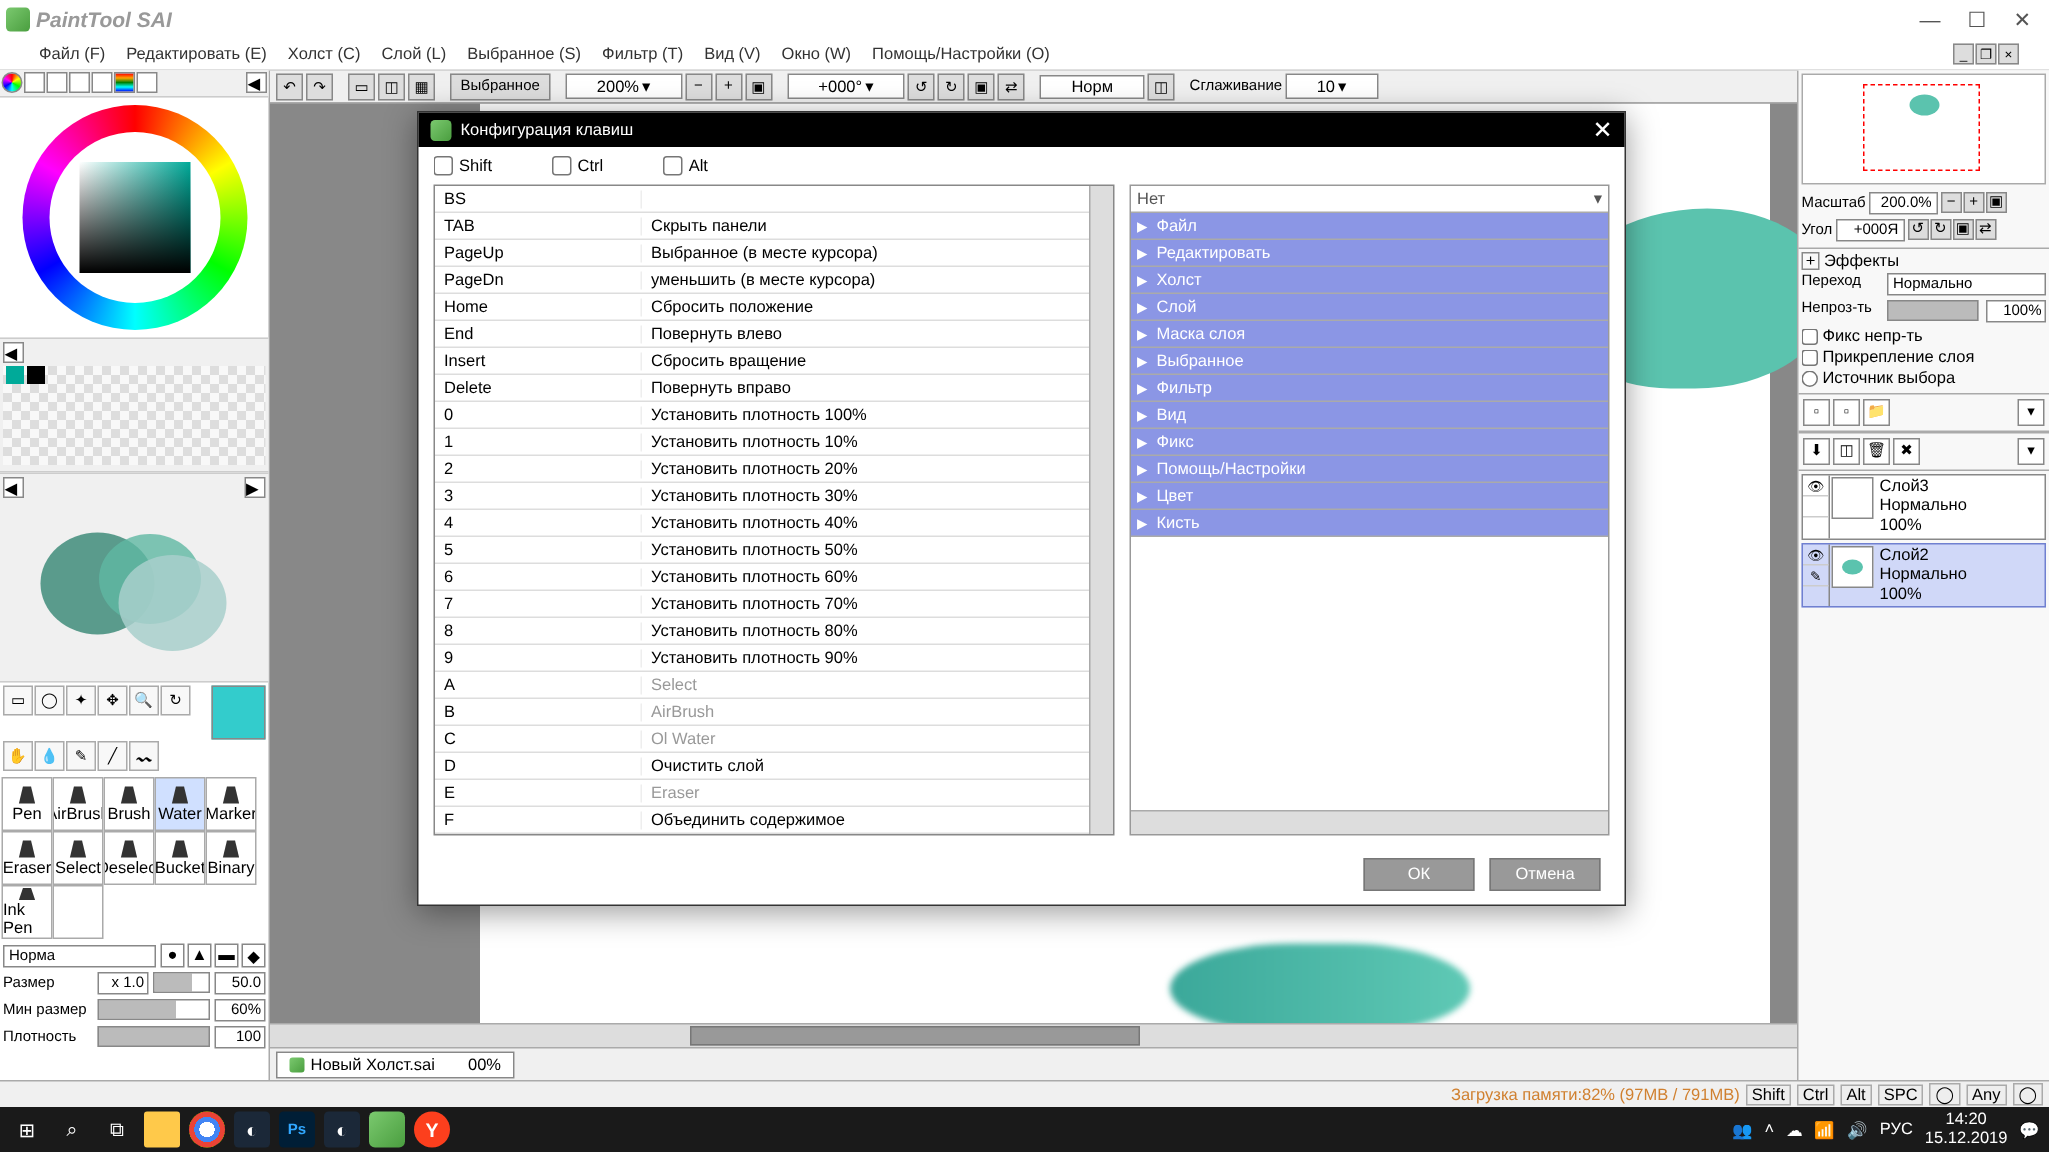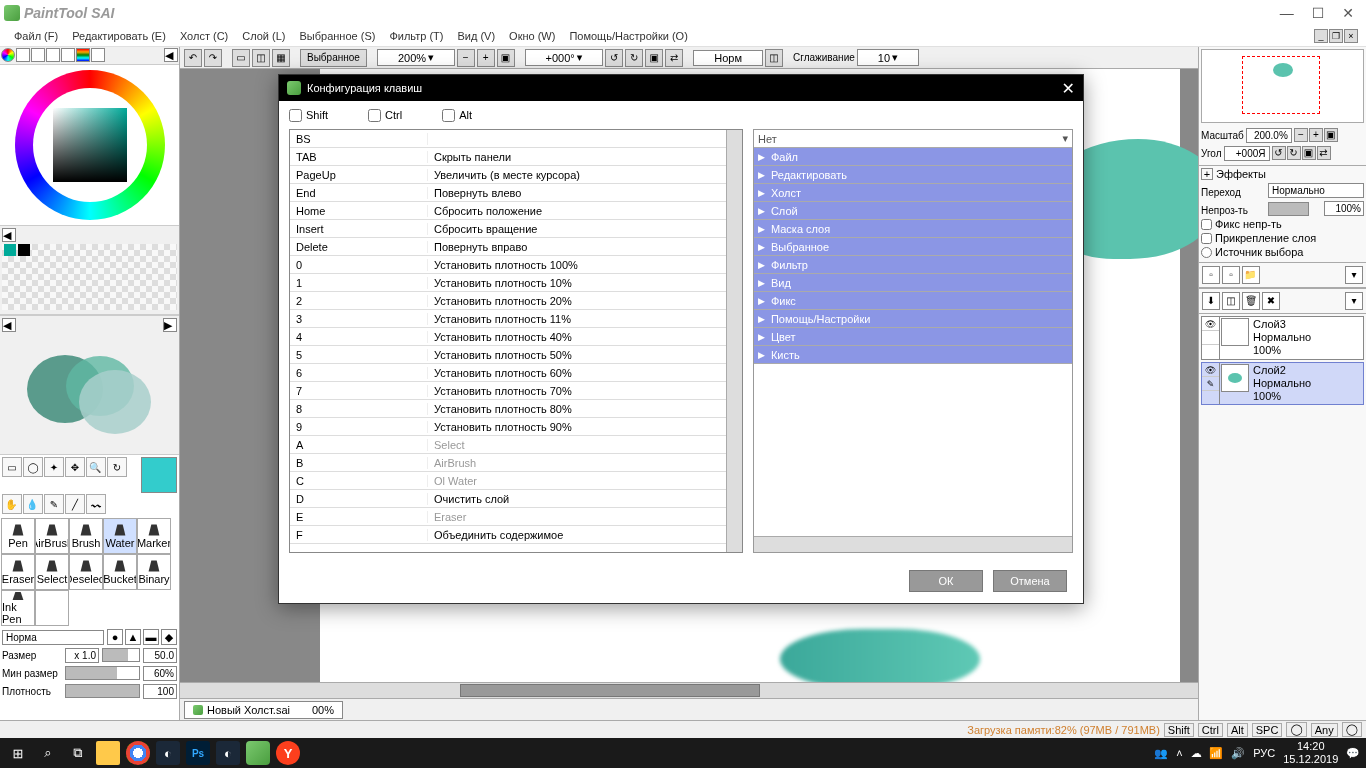--- a/index.html
+++ b/index.html
@@ -2,21 +2,21 @@
 <html><head>
 <meta charset="utf-8">
 <style>
 *{box-sizing:border-box;margin:0;padding:0;font-family:"Segoe UI",Tahoma,sans-serif;font-size:11px;user-select:none}
 body{background:#fff;overflow:hidden;width:1366px;height:768px;position:relative}
 .titlebar{height:25px;display:flex;align-items:center;padding:0 4px;background:#fff}
 .titlebar .logo{width:16px;height:16px;background:linear-gradient(135deg,#7bc96f,#4a9e3f);border-radius:3px;margin-right:4px}
 .titlebar .appname{font-style:italic;font-weight:bold;color:#999;font-size:14px}
 .titlebar .winbtns{margin-left:auto;display:flex;gap:18px;padding-right:8px}
 .titlebar .winbtns span{font-size:14px;color:#555;cursor:pointer}
-.menubar{height:22px;display:flex;align-items:center;gap:2px;padding:0 8px;background:#fff;border-bottom:1px solid #e0e0e0}
+.menubar{height:22px;display:flex;align-items:center;gap:2px;padding:0 20px;background:#fff;border-bottom:1px solid #e0e0e0}
 .menubar span{padding:2px 6px;color:#333;cursor:pointer}
 .menubar .mdicons{margin-left:auto;display:flex;gap:1px}
 .menubar .mdicons div{width:14px;height:14px;border:1px solid #888;background:#ddd;font-size:9px;text-align:center;line-height:12px;cursor:pointer}
 .main{display:flex;height:673px}
 .left{width:180px;display:flex;flex-direction:column;border-right:1px solid #aaa}
 .colorbar{height:18px;display:flex;gap:1px;padding:1px;background:#f0f0f0;border-bottom:1px solid #ccc}
 .colorbar div{width:14px;height:14px;border:1px solid #888;background:#fff}
 .colorbar .spacer{flex:1;border:none;background:transparent}
 .wheel{height:160px;position:relative;display:flex;align-items:center;justify-content:center}
 .wheel .ring{width:150px;height:150px;border-radius:50%;background:conic-gradient(red,yellow,lime,cyan,blue,magenta,red);position:relative}
@@ -69,21 +69,21 @@
 .navprev .thumb .dot{width:20px;height:14px;background:#5bc3ae;border-radius:50%;margin:6px 0 0 30px}
 .rprops{padding:2px}
 .rprops .row{display:flex;align-items:center;gap:2px;margin-bottom:2px;height:16px}
 .rprops .row label{font-size:10px}
 .rprops .inp{border:1px solid #888;padding:1px 3px;background:#fff;font-size:10px;text-align:right}
 .rprops .btns{display:flex;gap:1px}
 .rprops .btns div{width:14px;height:14px;border:1px solid #888;background:#ddd;font-size:10px;text-align:center;line-height:12px}
 .effects{border-top:1px solid #aaa;padding:2px}
 .effects .hdr{display:flex;align-items:center;gap:3px;font-size:11px;margin-bottom:2px}
 .effects .hdr .plus{width:12px;height:12px;border:1px solid #888;text-align:center;line-height:10px}
-.effects .row{display:flex;align-items:flex-end;gap:15px;margin-bottom:2px;height:16px}
+.effects .row{display:flex;align-items:flex-start;gap:5px;margin-bottom:2px;height:16px}
 .effects label{font-size:10px;width:52px}
 .effects .dd{flex:1;border:1px solid #888;background:#fff;padding:1px 3px;font-size:10px}
 .effects .val{width:40px;text-align:right;border:1px solid #888;background:#fff;padding:1px 2px;font-size:10px}
 .effects .chk{display:flex;align-items:center;gap:3px;font-size:10px;margin-bottom:2px}
 .effects .chk input{width:11px;height:11px}
 .effects .rad input{width:11px;height:11px}
 .layerbtns{display:flex;gap:2px;padding:3px;border-top:1px solid #aaa;border-bottom:1px solid #aaa;flex-wrap:wrap}
 .layerbtns div{width:18px;height:18px;border:1px solid #888;background:#fff;font-size:10px;text-align:center;line-height:16px}
 .layerbtns .spacer{flex:1;border:none;background:transparent}
 .layers{flex:1;overflow:auto;padding:2px}
@@ -485,31 +485,35 @@
             <div class="krow">
               <div class="k">BS</div>
               <div class="a"></div>
             </div>
             <div class="krow">
               <div class="k">TAB</div>
               <div class="a">Скрыть панели</div>
             </div>
             <div class="krow">
               <div class="k">PageUp</div>
-              <div class="a">Увеличить (в месте курсора)</div>
+              <div class="a">Выбранное (в месте курсора)</div>
+            </div>
+            <div class="krow">
+              <div class="k">PageDn</div>
+              <div class="a">уменьшить (в месте курсора)</div>
+            </div>
+            <div class="krow">
+              <div class="k">Home</div>
+              <div class="a">Сбросить положение</div>
             </div>
             <div class="krow">
               <div class="k">End</div>
               <div class="a">Повернуть влево</div>
             </div>
             <div class="krow">
-              <div class="k">Home</div>
-              <div class="a">Сбросить положение</div>
-            </div>
-            <div class="krow">
               <div class="k">Insert</div>
               <div class="a">Сбросить вращение</div>
             </div>
             <div class="krow">
               <div class="k">Delete</div>
               <div class="a">Повернуть вправо</div>
             </div>
             <div class="krow">
               <div class="k">0</div>
               <div class="a">Установить плотность 100%</div>
@@ -517,21 +521,21 @@
             <div class="krow">
               <div class="k">1</div>
               <div class="a">Установить плотность 10%</div>
             </div>
             <div class="krow">
               <div class="k">2</div>
               <div class="a">Установить плотность 20%</div>
             </div>
             <div class="krow">
               <div class="k">3</div>
-              <div class="a">Установить плотность 11%</div>
+              <div class="a">Установить плотность 30%</div>
             </div>
             <div class="krow">
               <div class="k">4</div>
               <div class="a">Установить плотность 40%</div>
             </div>
             <div class="krow">
               <div class="k">5</div>
               <div class="a">Установить плотность 50%</div>
             </div>
             <div class="krow">

